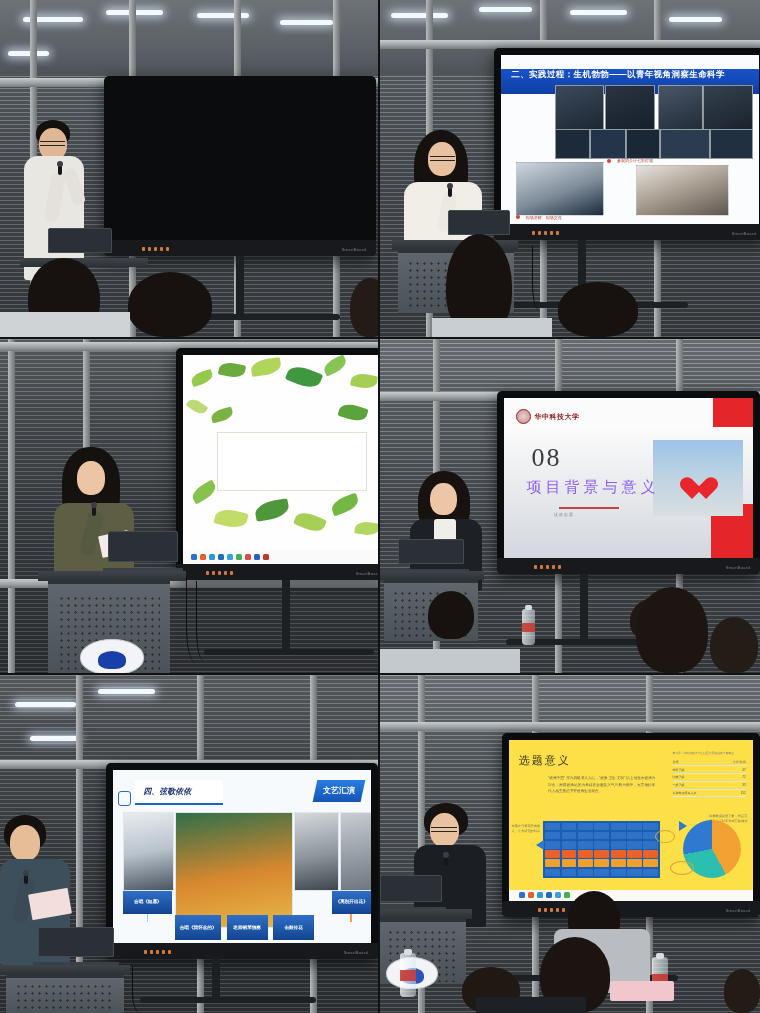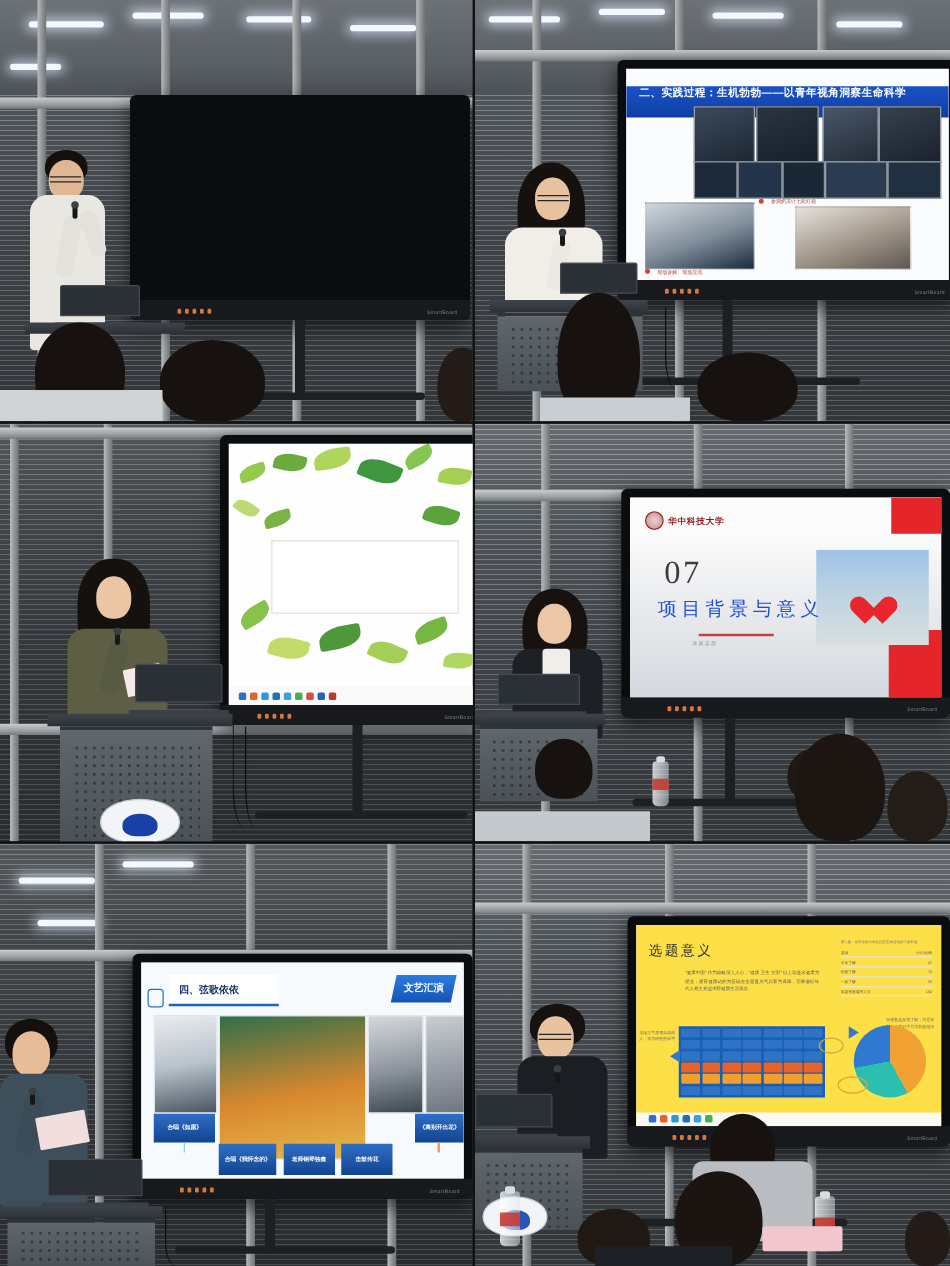--- a/index.html
+++ b/index.html
@@ -67,40 +67,40 @@
   
   .s4{position:absolute;inset:0;background:#fbfbfb;}
   .s4 .wash{position:absolute;left:0;right:0;top:18%;bottom:0;
     background:linear-gradient(180deg,rgba(220,222,226,.0),rgba(198,203,212,.75));}
   .s4 .logo{position:absolute;left:5%;top:7%;display:flex;align-items:center;gap:3px;}
   .s4 .logoseal{width:13px;height:13px;border-radius:50%;border:1.2px solid #9f1c1c;
     background:radial-gradient(circle,#e8d3d3,#c58b8b);}
   .s4 .logotxt{font-size:7px;color:#8e1c1c;font-weight:bold;letter-spacing:.5px;}
   .s4 .num{position:absolute;left:11%;top:28%;font-size:26px;color:#3d3d3d;letter-spacing:2px;
     font-family:"Liberation Serif",serif;}
-  .s4 .ttl{position:absolute;left:9%;top:50%;font-size:15px;color:#1d4ed8;letter-spacing:4px;
+  .s4 .ttl{position:absolute;left:9%;top:50%;font-size:15px;color:#8b5cf6;letter-spacing:4px;
     font-family:Liberation Sans, sans-serif;white-space:nowrap;}
   .s4 .rule{position:absolute;left:22%;top:68%;width:24%;height:2px;background:#c24242;}
   .s4 .sml{position:absolute;left:20%;top:71%;font-size:4px;color:#8b8b8b;letter-spacing:1px;}
   .s4 .redblk{position:absolute;right:0;top:0;width:16%;height:18%;background:#e4262a;}
   .s4 .redbar{position:absolute;right:0;bottom:0;width:17%;height:34%;background:#e4262a;}
   .s4 .bldg{position:absolute;right:4%;top:26%;width:36%;height:48%;
     background:linear-gradient(180deg,#9dc3e8,#bcd2e2 45%,#d9dfe0);}
   .s4 .heart{position:absolute;right:14%;top:50%;width:26px;height:24px;}
   .s4 .heart::before,.s4 .heart::after{content:"";position:absolute;width:14px;height:21px;
     background:#e8262c;border-radius:14px 14px 0 0;top:0;}
   .s4 .heart::before{left:0;transform:rotate(-45deg);transform-origin:0 100%;}
   .s4 .heart::after{left:0;transform:rotate(45deg);transform-origin:100% 100%;}
 
   
   .s5{position:absolute;inset:0;background:#f7fafd;}
   .s5 .hdr{position:absolute;left:3%;top:6%;right:3%;height:13%;}
   .s5 .hbox{position:absolute;left:6%;top:0;height:100%;min-width:36%;background:#fff;
     border-bottom:2px solid #1b63c5;display:flex;align-items:center;}
-  .s5 .hbox span{font-size:8px;font-weight:bold;color:#15306d;padding-left:8px;white-space:nowrap;}
+  .s5 .hbox span{font-size:8px;font-weight:bold;color:#15306d;padding-left:8px;white-space:nowrap;font-style:italic;}
   .s5 .badge{position:absolute;right:0;top:-2%;height:96%;background:linear-gradient(180deg,#2a7de1,#1553b5);
     display:flex;align-items:center;padding:0 8px;transform:skewX(-12deg);}
   .s5 .badge span{font-size:8px;font-weight:bold;color:#fff;transform:skewX(12deg);white-space:nowrap;}
   .s5 .ic{position:absolute;left:2%;top:12%;width:11px;height:13px;border:1.4px solid #2b6dc4;border-radius:3px;}
   .s5 .ph{position:absolute;overflow:hidden;border:1px solid #dfe6ee;}
   .s5 .capbar{position:absolute;background:linear-gradient(180deg,#2f6fc8,#12448f);
     display:flex;align-items:center;justify-content:center;text-align:center;}
   .s5 .capbar span{font-size:4.6px;color:#fff;line-height:1.25;font-weight:bold;}
   .s5 .tick{position:absolute;width:1.5px;background:#7fd4ff;}
 
@@ -380,21 +380,21 @@
         <div class="s4">
           <div class="wash"></div>
           <div class="redblk"></div>
           <div class="redbar"></div>
           <div class="bldg"></div>
           <div class="heart"></div>
           <div class="logo">
             <div class="logoseal"></div>
             <div class="logotxt">华中科技大学</div>
           </div>
-          <div class="num">07</div>
+          <div class="num">08</div>
           <div class="ttl">项目背景与意义</div>
           <div class="rule"></div>
           <div class="sml">浅谈志愿</div>
         </div>
       </div>
       <div class="tvchin">
         <div class="tvled">
             <i></i>
             <i></i>
             <i></i>

